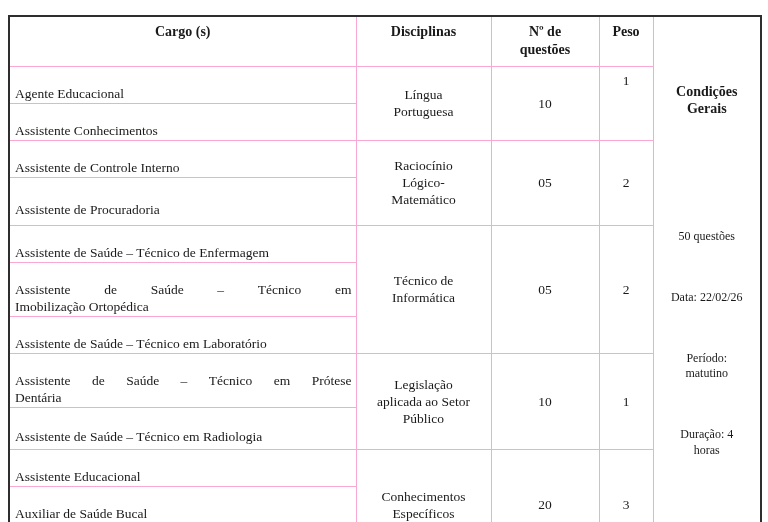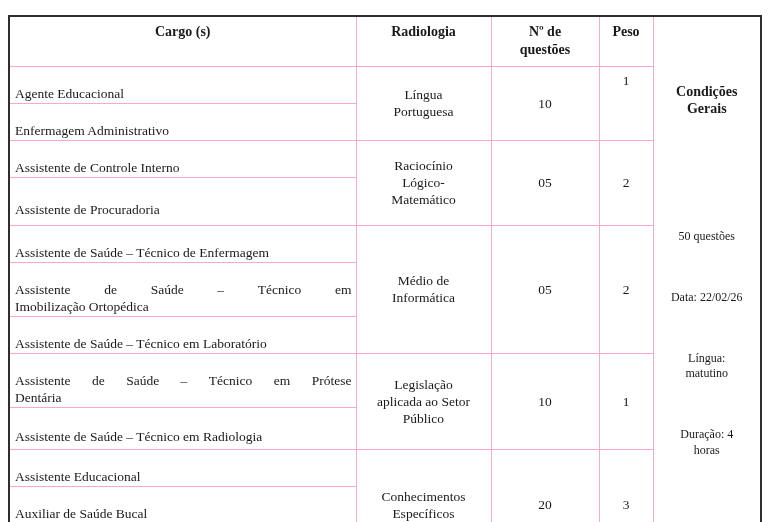--- a/index.html
+++ b/index.html
@@ -105,64 +105,64 @@
       <col style="width:347px">
       <col style="width:135px">
       <col style="width:108px">
       <col style="width:54px">
       <col style="width:108px">
     </colgroup>
 
     <tbody>
         <tr class="header-row">
       <th>Cargo (s)</th>
-      <th>Radiologia</th>
+      <th>Disciplinas</th>
       <th>Nº de
 questões</th>
       <th>Peso</th>
       <th class="cond-cell" rowspan="13">
         <div class="cond-header">Condições
 Gerais</div>
         <div class="cond-content">
           <div class="cond-item">50 questões</div>
           <div class="cond-item">Data: 22/02/26</div>
-          <div class="cond-item">Língua:
+          <div class="cond-item">Período:
 matutino</div>
           <div class="cond-item">Duração: 4
 horas</div>
         </div>
       </th>
     </tr>
 
     <tr class="h27">
       <td class="cargo">Agente Educacional</td>
       <td class="center" rowspan="2">Língua
 Portuguesa</td>
       <td class="center" rowspan="2">10</td>
       <td class="center vtop" rowspan="2">1</td>
     </tr>
     <tr class="h28">
-      <td class="cargo">Enfermagem Administrativo</td>
+      <td class="cargo">Assistente Conhecimentos</td>
     </tr>
 
     <tr class="h27">
       <td class="cargo">Assistente de Controle Interno</td>
       <td class="center" rowspan="2">Raciocínio
 Lógico-
 Matemático</td>
       <td class="center" rowspan="2">05</td>
       <td class="center" rowspan="2">2</td>
     </tr>
     <tr class="h48">
       <td class="cargo">Assistente de Procuradoria</td>
     </tr>
 
     <tr class="h27">
       <td class="cargo">Assistente de Saúde – Técnico de Enfermagem</td>
-      <td class="center" rowspan="3">Médio de
+      <td class="center" rowspan="3">Técnico de
 Informática</td>
       <td class="center" rowspan="3">05</td>
       <td class="center" rowspan="3">2</td>
     </tr>
     <tr class="h51">
       <td class="cargo">
         <div data-justify="true">
               <span>Assistente</span>
               <span>de</span>
               <span>Saúde</span>

